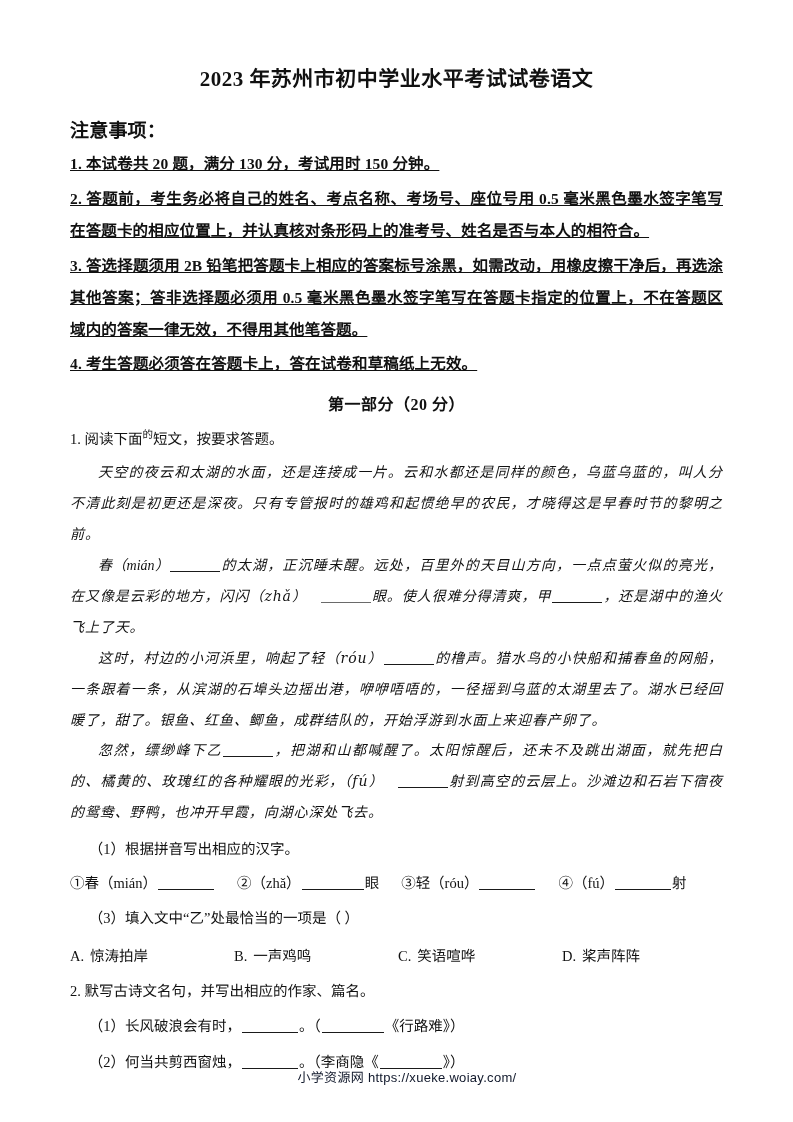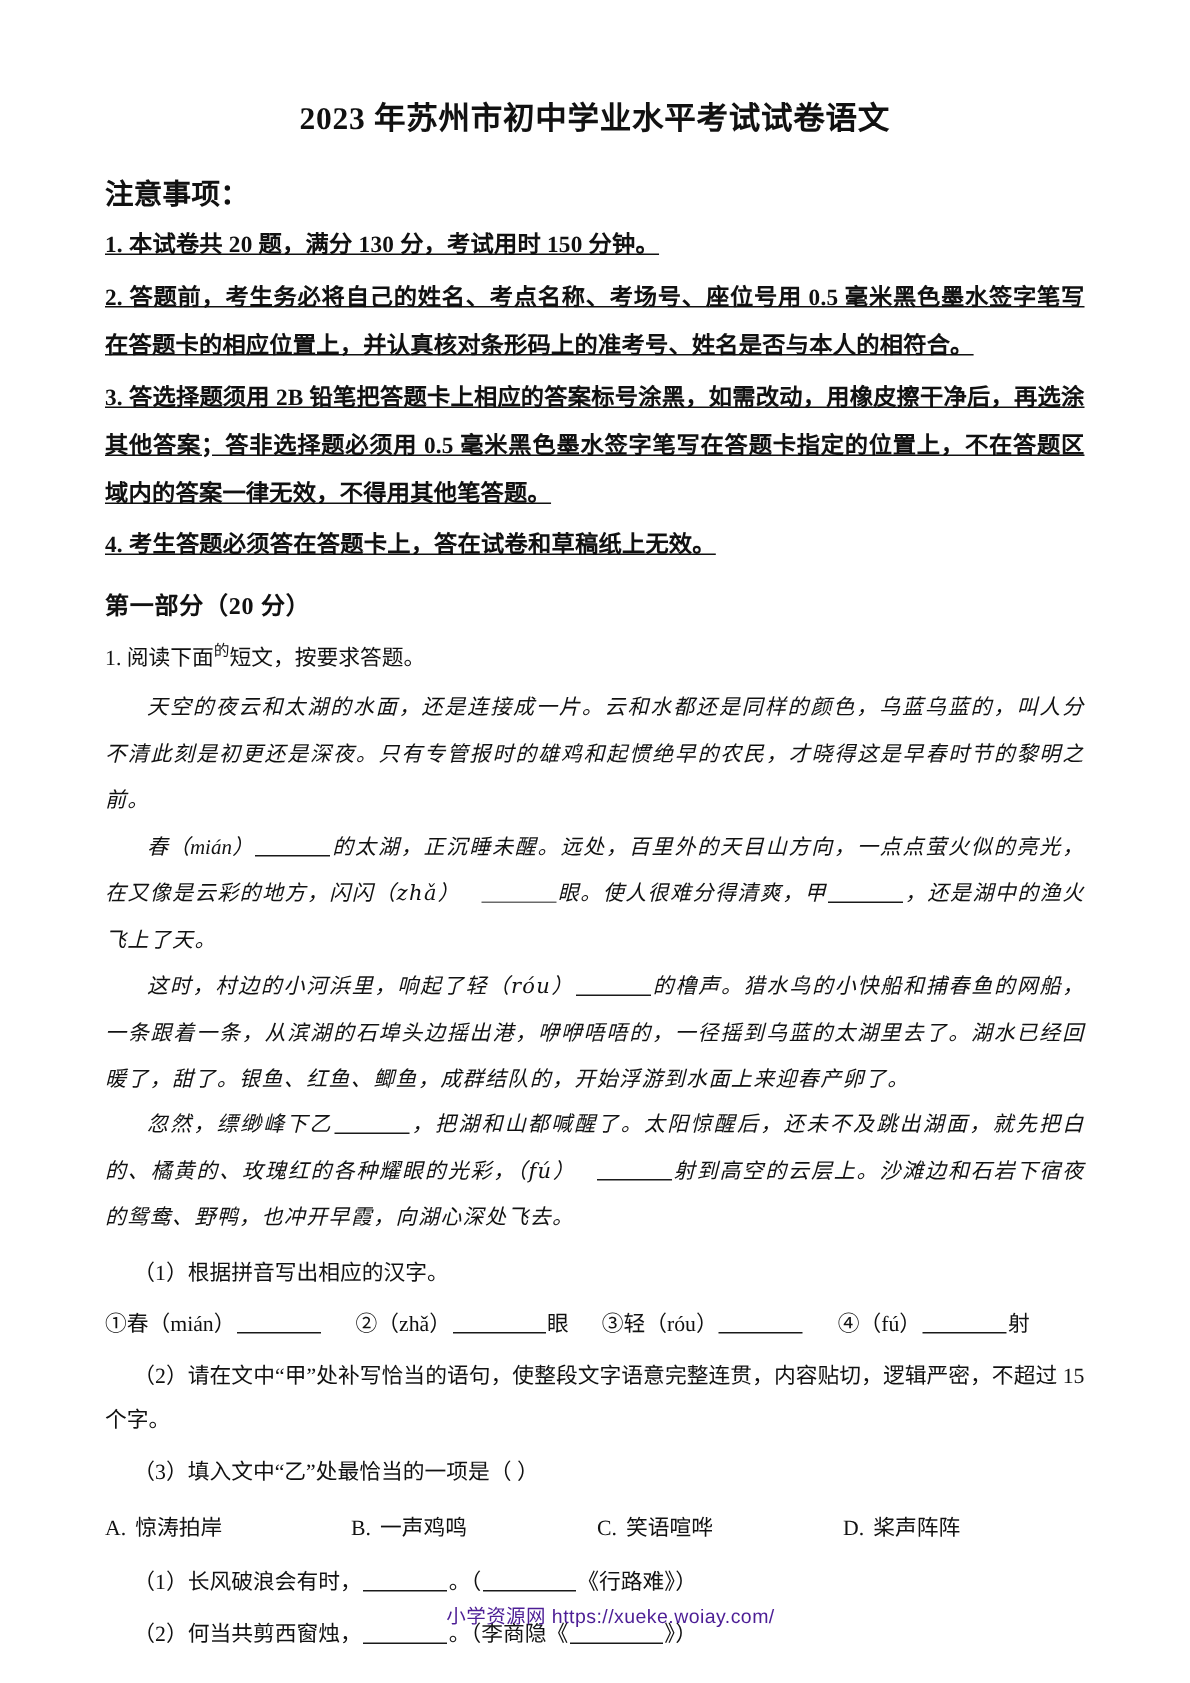--- a/index.html
+++ b/index.html
@@ -56,21 +56,21 @@
     line-height: 2.06;
     text-align: justify;
     text-justify: inter-ideograph;
     letter-spacing: 0.15px;
     margin-top: 3px;
     text-decoration: underline;
   }
 
   
   .section-heading {
-    text-align: left;
+    text-align: center;
     font-size: 16px;
     font-weight: bold;
     line-height: 1.6;
     margin-top: 12px;
     margin-bottom: 6px;
     letter-spacing: 0.5px;
   }
 
   
   .q-stem {
@@ -154,21 +154,21 @@
 
   
   .watermark {
     position: absolute;
     left: 0;
     right: 0;
     bottom: 36px;
     text-align: center;
     font-family: "Liberation Sans", "DejaVu Sans", sans-serif;
     font-size: 13px;
-    color: #4c1d95;
+    color: #0f172a;
     letter-spacing: 0.3px;
     user-select: none;
     padding-left: 21px;
   }
 </style>
 </head>
 <body>
 
 <div class="page">
 
@@ -201,31 +201,34 @@
     <p><span>忽然，缥缈峰下乙</span><span class="blank w50"></span><span>，把湖和山都喊醒了。太阳惊醒后，还未不及跳出湖面，就先把白的、橘黄的、玫瑰红的各种耀眼的光彩，（fú）</span><span class="blank w50 gap"></span><span>射到高空的云层上。沙滩边和石岩下宿夜的鸳鸯、野鸭，也冲开早霞，向湖心深处飞去。</span></p>
 
   </div>
 
   <div class="subq">（1）根据拼音写出相应的汉字。</div>
 
   <div class="pinyin-answer-row">
     <span class="pa-item"><span>①</span><span>春（mián）</span><span class="blank w56"></span><span></span></span><span class="pa-item"><span>②</span><span>（zhǎ）</span><span class="blank w62"></span><span>眼</span></span><span class="pa-item"><span>③</span><span>轻（róu）</span><span class="blank w56"></span><span></span></span><span class="pa-item"><span>④</span><span>（fú）</span><span class="blank w56"></span><span>射</span></span>
   </div>
 
-  <div class="subq">（2）请在文中“甲”处补写恰当的语句，使整段文字语意完整连贯，内容贴切，逻辑严密，不超过 15 个字。</div>
 
   <div class="subq">（3）填入文中“乙”处最恰当的一项是（    ）</div>
 
   <div class="options-row">
     <div class="option"><span class="opt-letter">A.</span><span>惊涛拍岸</span></div>
     <div class="option"><span class="opt-letter">B.</span><span>一声鸡鸣</span></div>
     <div class="option"><span class="opt-letter">C.</span><span>笑语喧哗</span></div>
     <div class="option"><span class="opt-letter">D.</span><span>桨声阵阵</span></div>
   </div>
 
+  <div class="q-stem">
+    <span>2.</span>
+    <span>默写古诗文名句，并写出相应的作家、篇名。</span>
+  </div>
 
   <div class="subq noindent" style="text-indent:1.3em"><span>（1）</span><span>长风破浪会有时，</span><span class="blank w56"></span><span>。（</span><span class="blank w62"></span><span>《行路难》）</span></div>
 
   <div class="subq noindent" style="text-indent:1.3em"><span>（2）</span><span>何当共剪西窗烛，</span><span class="blank w56"></span><span>。（李商隐《</span><span class="blank w62"></span><span>》）</span></div>
 
   <div class="watermark">小学资源网 https://xueke.woiay.com/</div>
 
 </div>
 
 </body></html>

